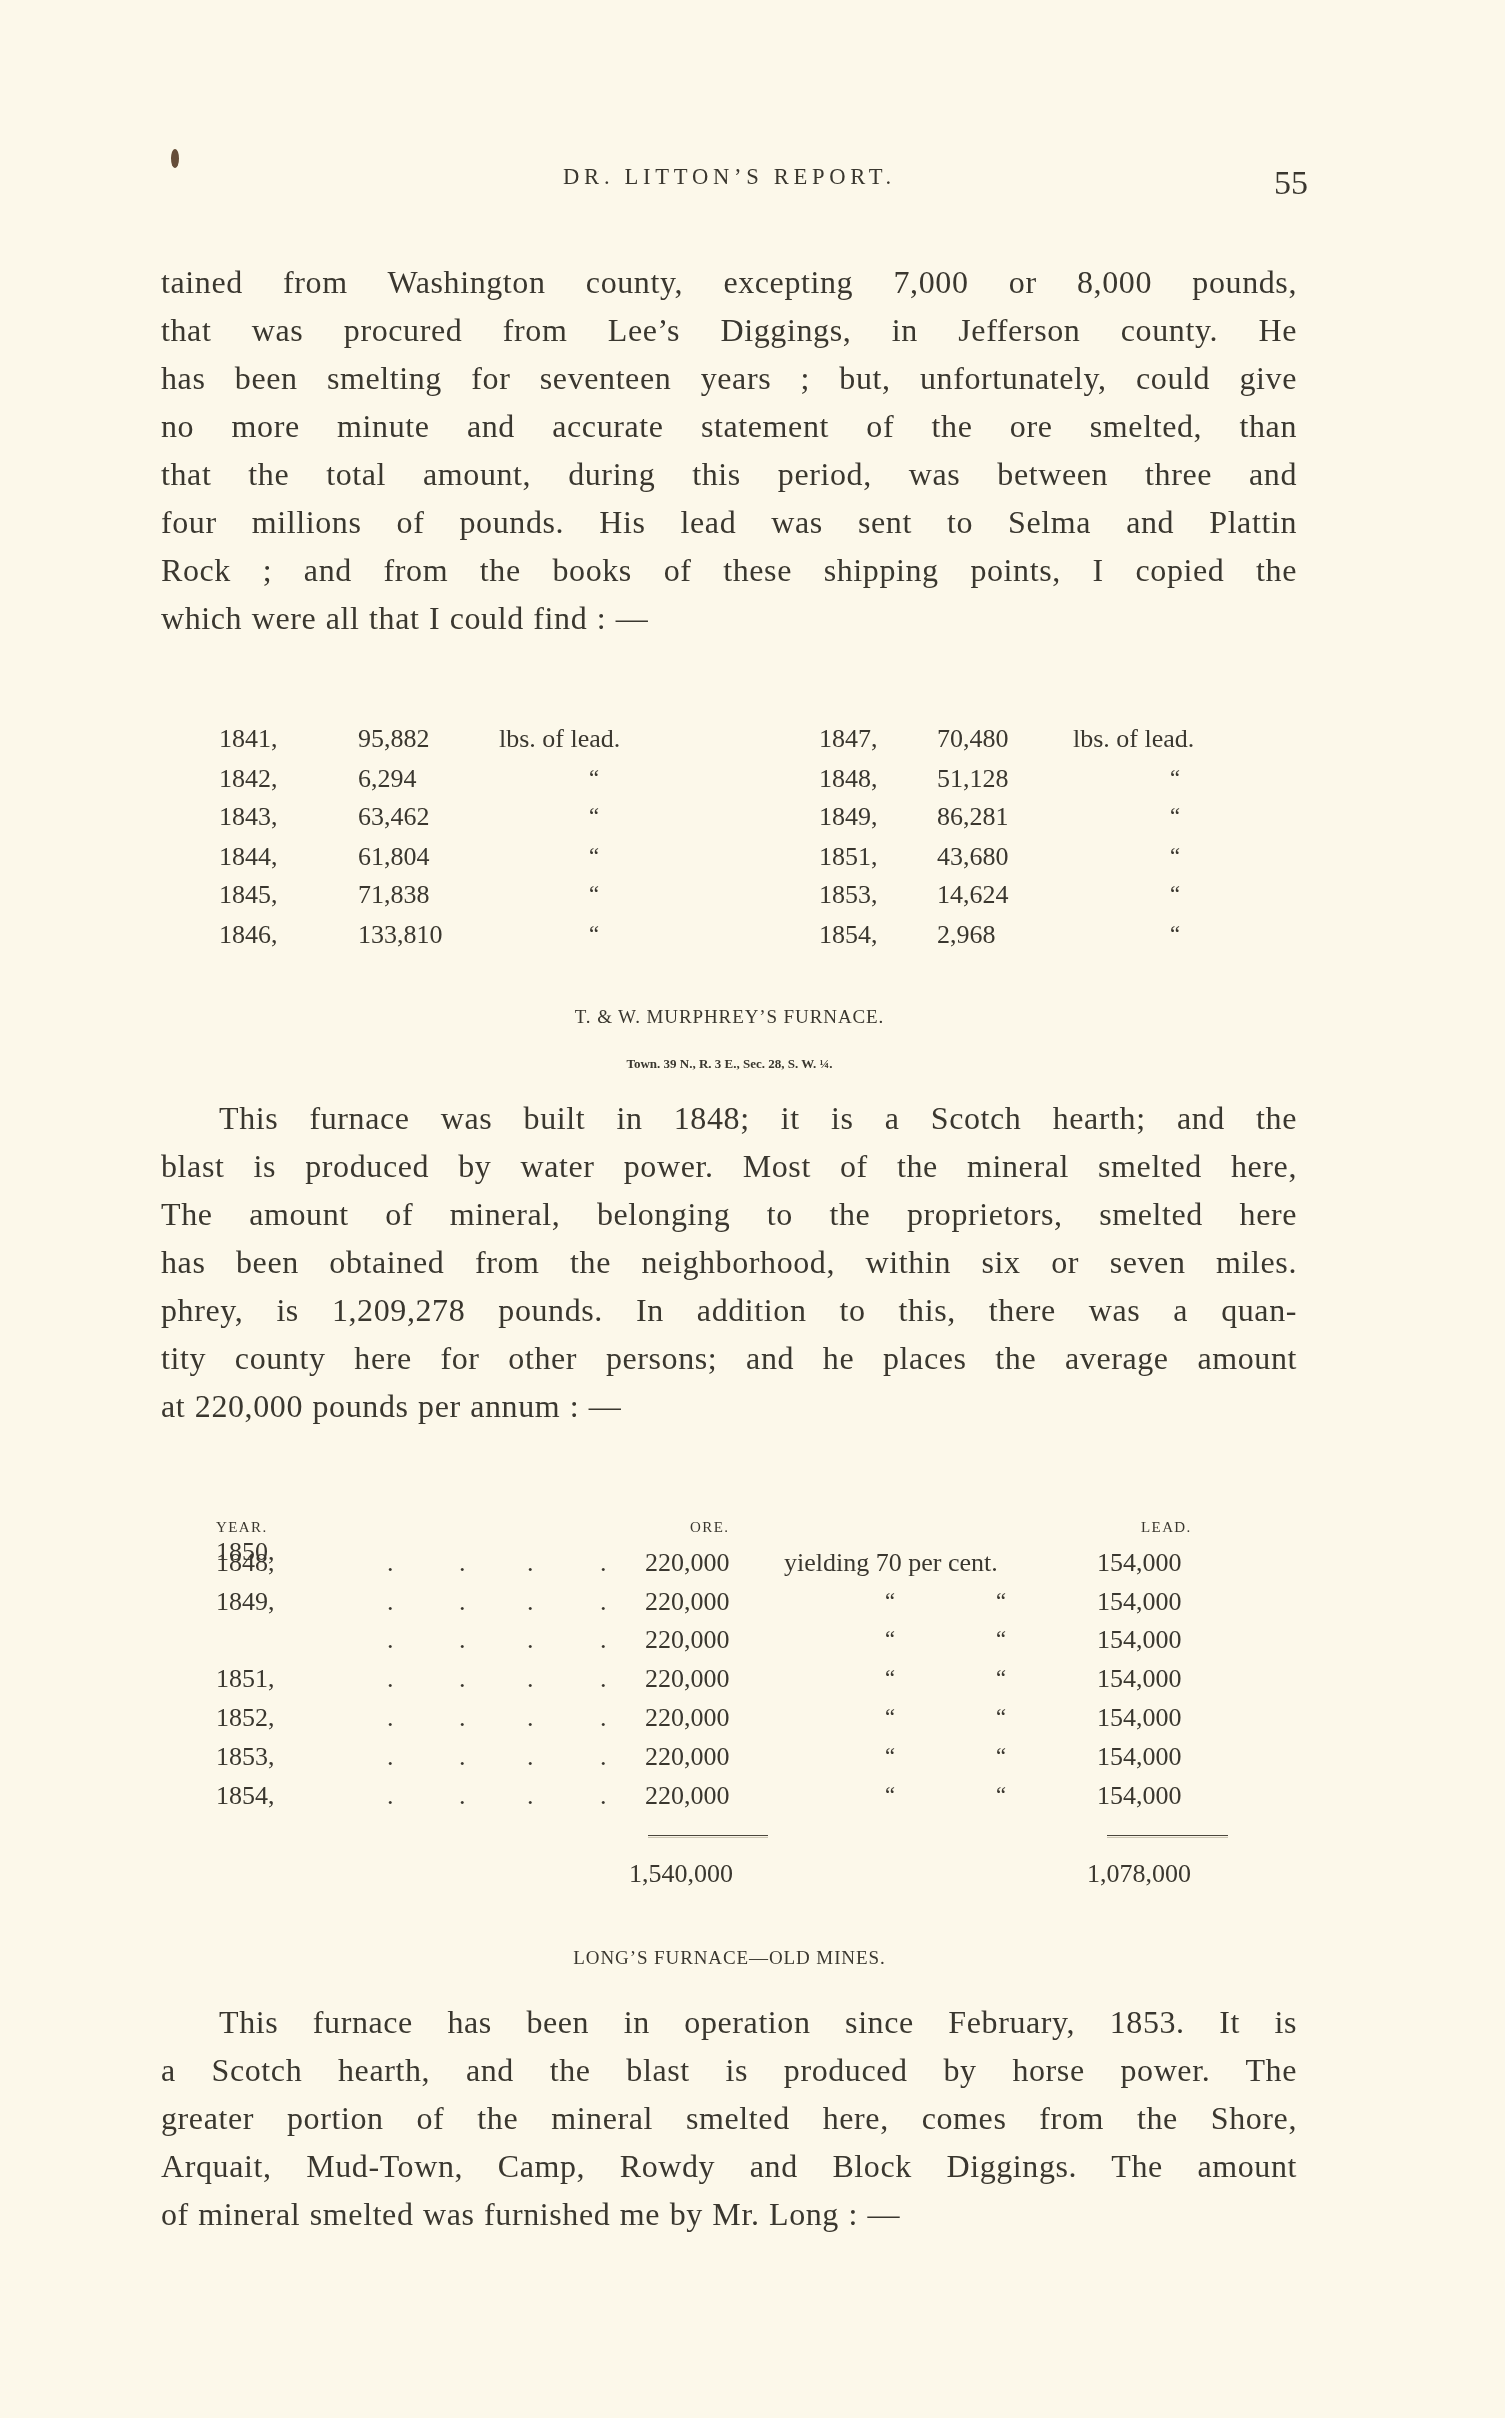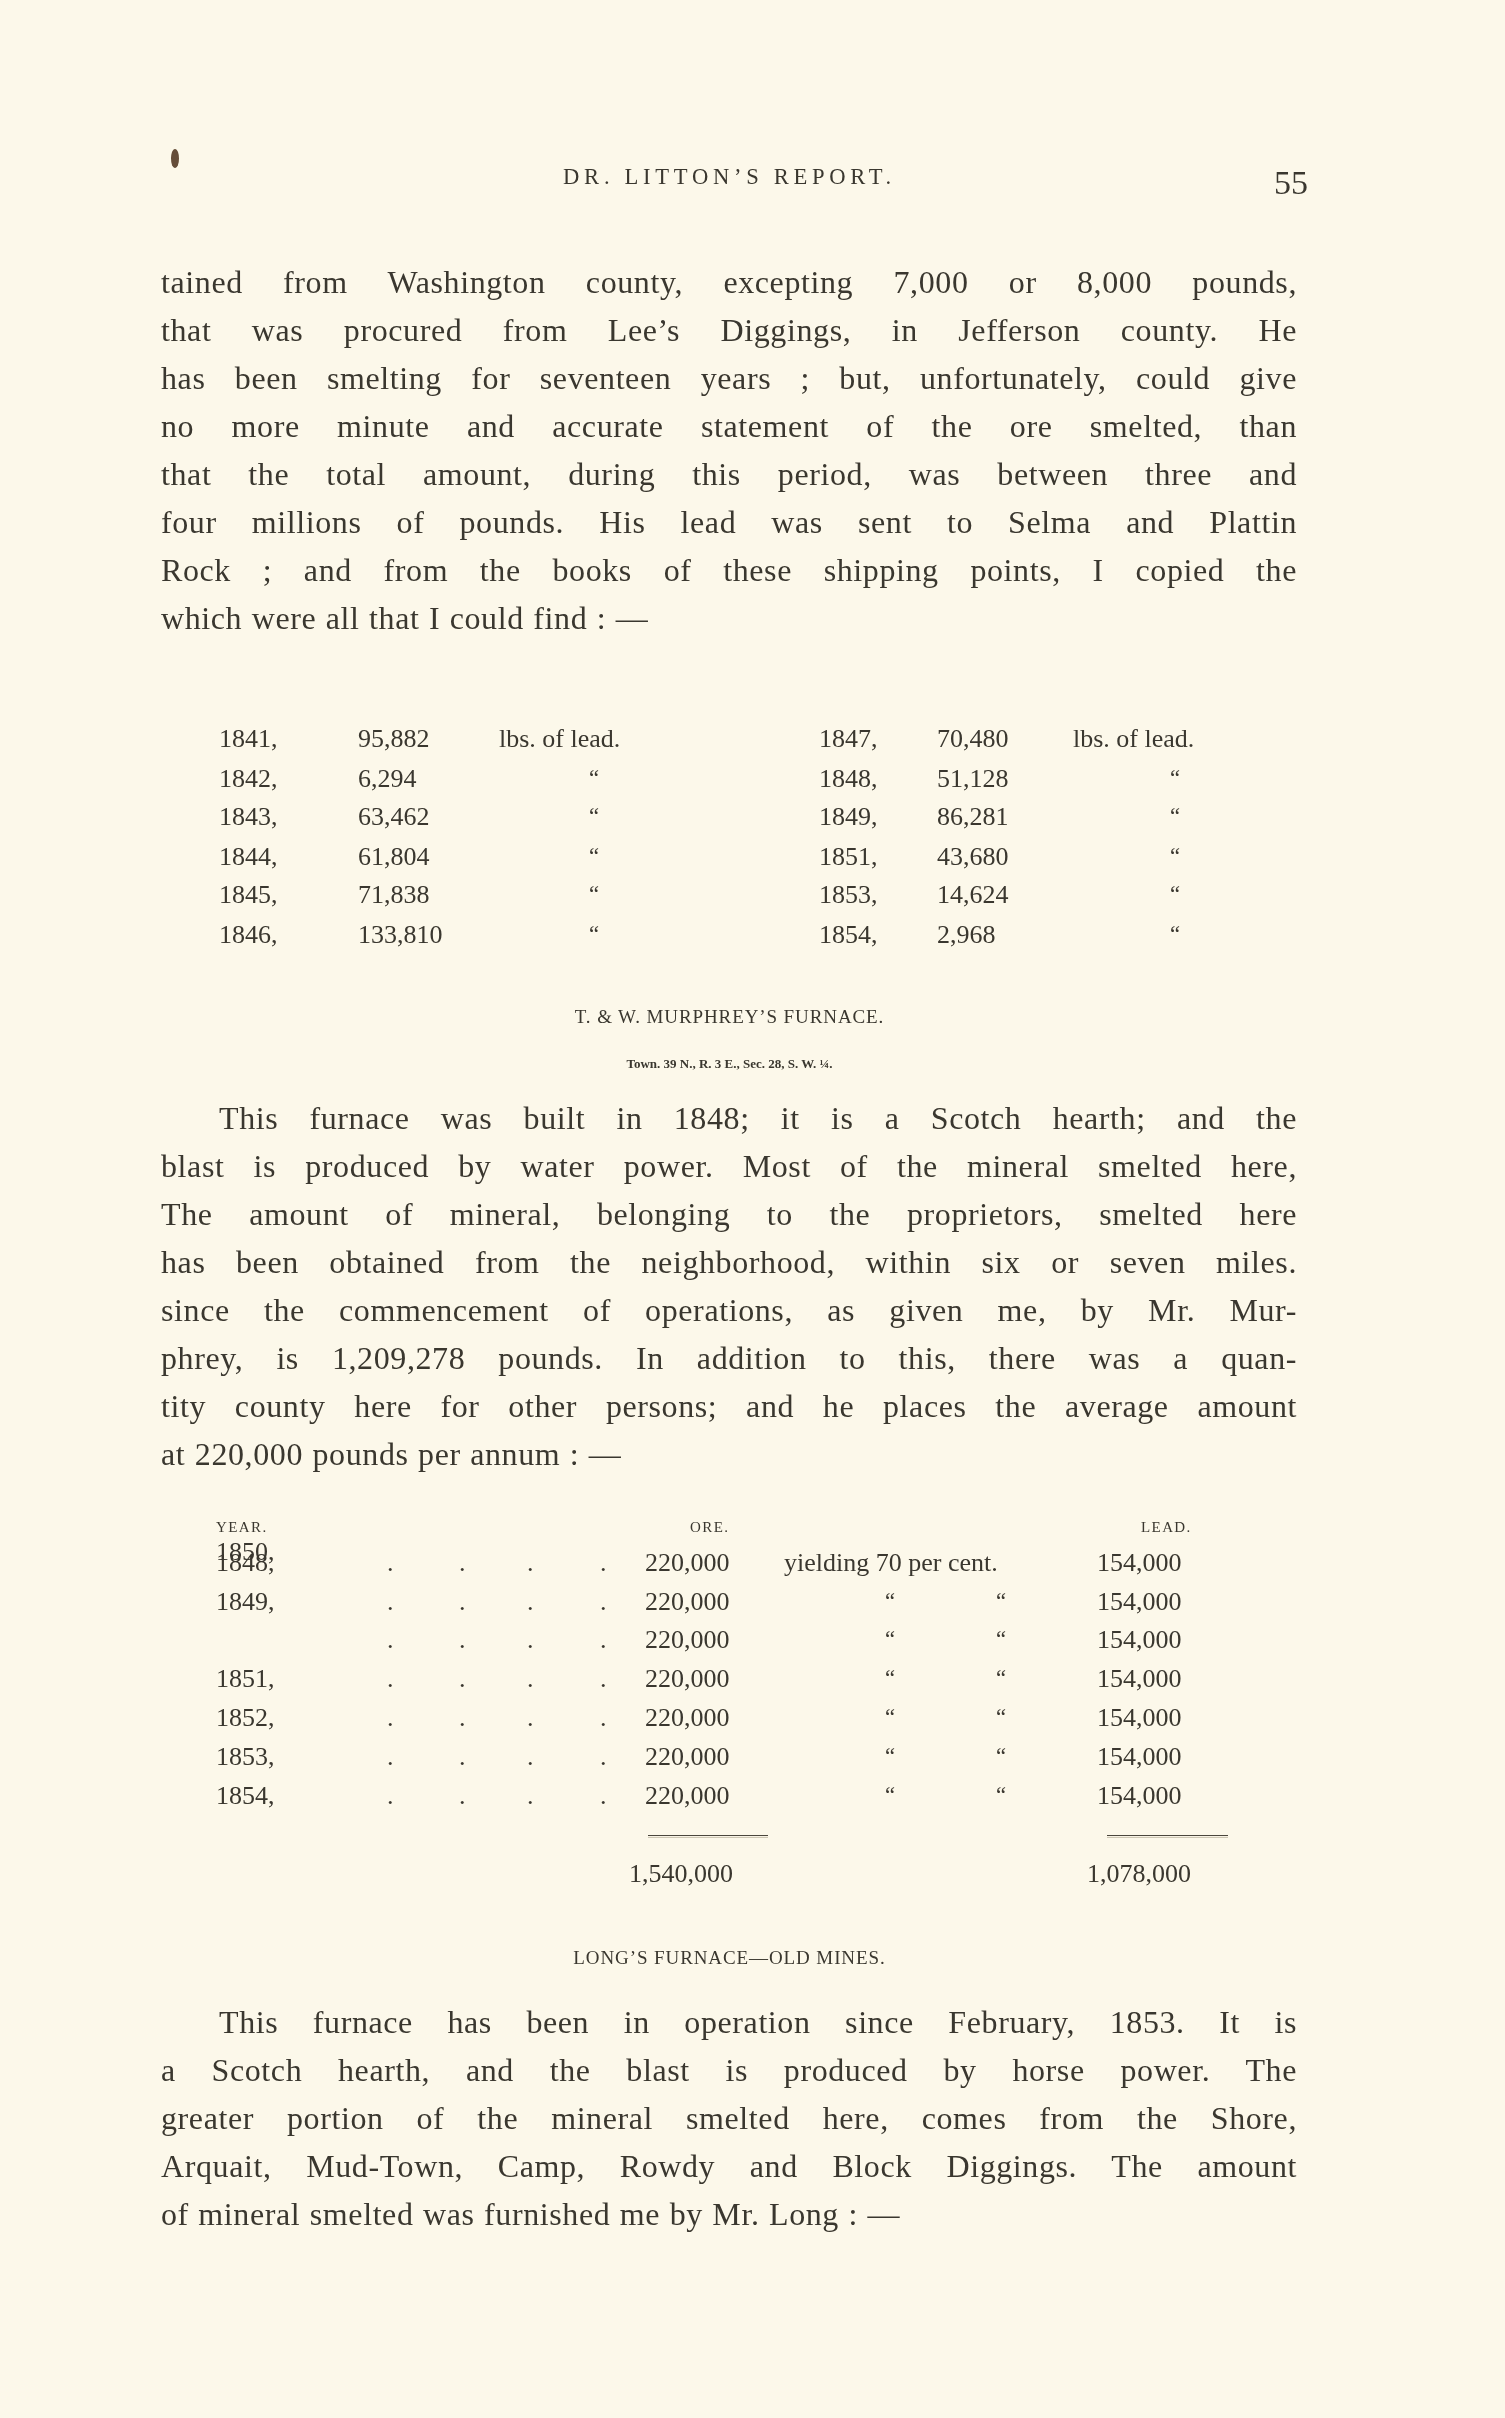--- a/index.html
+++ b/index.html
@@ -118,21 +118,20 @@
 </div>
 
 <div class="abs section-head" style="top:1005px;">T. &amp; W. MURPHREY’S FURNACE.</div>
 <div class="abs section-sub" style="top:1052px;">Town. 39 N., R. 3 E., Sec. 28, S. W. ¼.</div>
 
 <div class="para" style="top:1094px;">
   <div class="line indent">This furnace was built in 1848; it is a Scotch hearth; and the</div>
   <div class="line">blast is produced by water power.  Most of the mineral smelted here,</div>
   <div class="line">The amount of mineral, belonging to the proprietors, smelted here</div>
   <div class="line">has been obtained from the neighborhood, within six or seven miles.</div>
-  <div class="line">since the commencement of operations, as given me, by Mr. Mur-</div>
   <div class="line">phrey, is 1,209,278 pounds.  In addition to this, there was a quan-</div>
   <div class="line">tity county here for other persons; and he places the average amount</div>
   <div class="line last">at 220,000 pounds per annum : —</div>
 </div>
 
 <div>
   <div class="abs small-caps" style="left:216px;top:1518px;">YEAR.</div>
   <div class="abs small-caps" style="left:690px;top:1518px;">ORE.</div>
   <div class="abs small-caps" style="left:1141px;top:1518px;">LEAD.</div>
 

